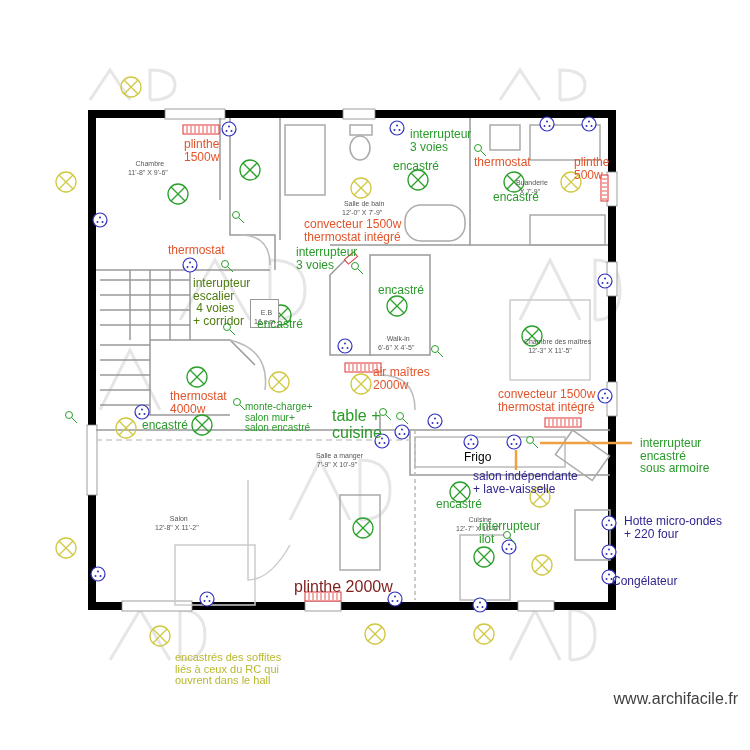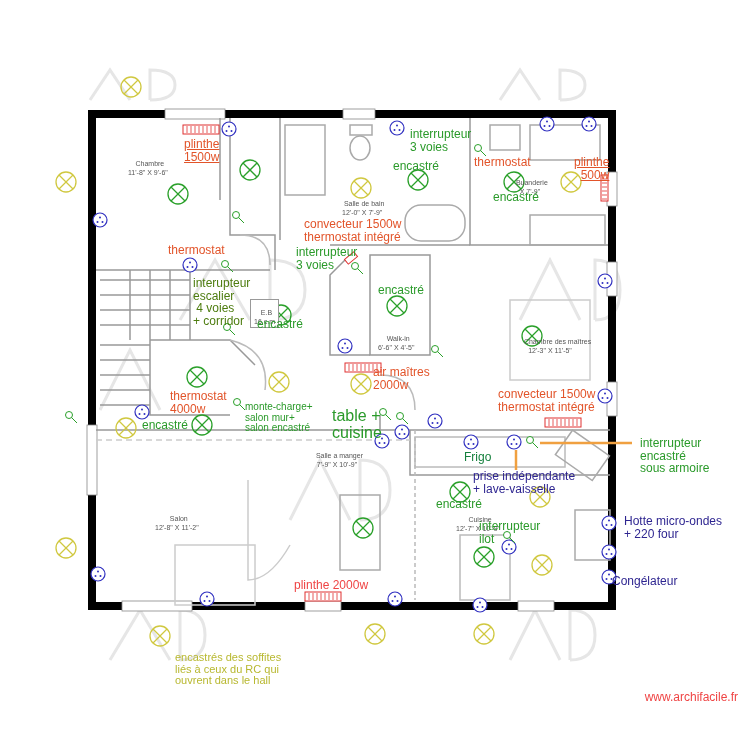--- a/index.html
+++ b/index.html
@@ -1,21 +1,21 @@
 <!DOCTYPE html>
 <html><head>
 <meta charset="utf-8">
 <style>
   html, body { margin:0; padding:0; background:#ffffff; }
   body { width:750px; height:750px; position:relative; overflow:hidden; font-family:"Liberation Sans", sans-serif; }
   #plan { position:absolute; left:0; top:0; width:750px; height:750px; }
   .lbl { position:absolute; font-family:"Liberation Sans", sans-serif; line-height:1.05; white-space:pre; }
-  .lbl.c { text-align:right;text-decoration:underline; }
+  .lbl.c { text-align:left; }
   .room { position:absolute; font-size:7px; color:#555; text-align:center; line-height:1.2; white-space:pre; }
-  .watermark { position:absolute; right:12px; top:690px; font-size:12px; color:#ef4444; }
+  .watermark { position:absolute; right:12px; top:690px; font-size:16px; color:#404040; }
 </style>
 </head>
 <body>
 
 <svg id="plan" viewBox="0 0 750 750" xmlns="http://www.w3.org/2000/svg">
   <defs>
     <g id="outlet">
       <circle r="7" fill="#fff" stroke="#3030c0" stroke-width="1.2"></circle>
       <circle cx="0" cy="-2.5" r="1" fill="#3030c0"></circle>
       <circle cx="-2.5" cy="2" r="1" fill="#3030c0"></circle>
@@ -268,30 +268,30 @@
 <div class="lbl" style="left:170px;top:390px;font-size:12px;color:#e2542a;">thermostat
 4000w</div>
 <div class="lbl" style="left:245px;top:402px;font-size:10px;color:#2a9a2a;">monte-charge+
 salon mur+
 salon encastré</div>
 <div class="lbl" style="left:332px;top:408px;font-size:16px;color:#2a9a2a;">table +
 cuisine</div>
 <div class="lbl" style="left:142px;top:419px;font-size:12px;color:#2a9a2a;">encastré</div>
 <div class="lbl" style="left:498px;top:388px;font-size:12px;color:#e2542a;">convecteur 1500w
 thermostat intégré</div>
-<div class="lbl" style="left:464px;top:451px;font-size:12px;color:#15803d;">Frigo</div>
-<div class="lbl" style="left:473px;top:470px;font-size:12px;color:#2e2590;">prise indépendante
+<div class="lbl" style="left:464px;top:451px;font-size:12px;color:#000000;">Frigo</div>
+<div class="lbl" style="left:473px;top:470px;font-size:12px;color:#2e2590;">salon indépendante
 + lave-vaisselle</div>
 <div class="lbl" style="left:436px;top:498px;font-size:12px;color:#2a9a2a;">encastré</div>
 <div class="lbl" style="left:479px;top:520px;font-size:12px;color:#2a9a2a;">interrupteur
 ilot</div>
 <div class="lbl" style="left:640px;top:437px;font-size:12px;color:#2a9a2a;">interrupteur
 encastré
 sous armoire</div>
 <div class="lbl" style="left:624px;top:515px;font-size:12px;color:#2e2590;">Hotte micro-ondes
 + 220 four</div>
 <div class="lbl" style="left:612px;top:575px;font-size:12px;color:#2e2590;">Congélateur</div>
-<div class="lbl" style="left:294px;top:579px;font-size:12px;color:#ef4444;">plinthe 2000w</div>
+<div class="lbl" style="left:294px;top:579px;font-size:16px;color:#7f1d1d;">plinthe 2000w</div>
 <div class="lbl" style="left:175px;top:652px;font-size:11px;color:#b8b830;">encastrés des soffites
 liés à ceux du RC qui
 ouvrent dans le hall</div>
 
 <div class="watermark">www.archifacile.fr</div>
 
 </body></html>

